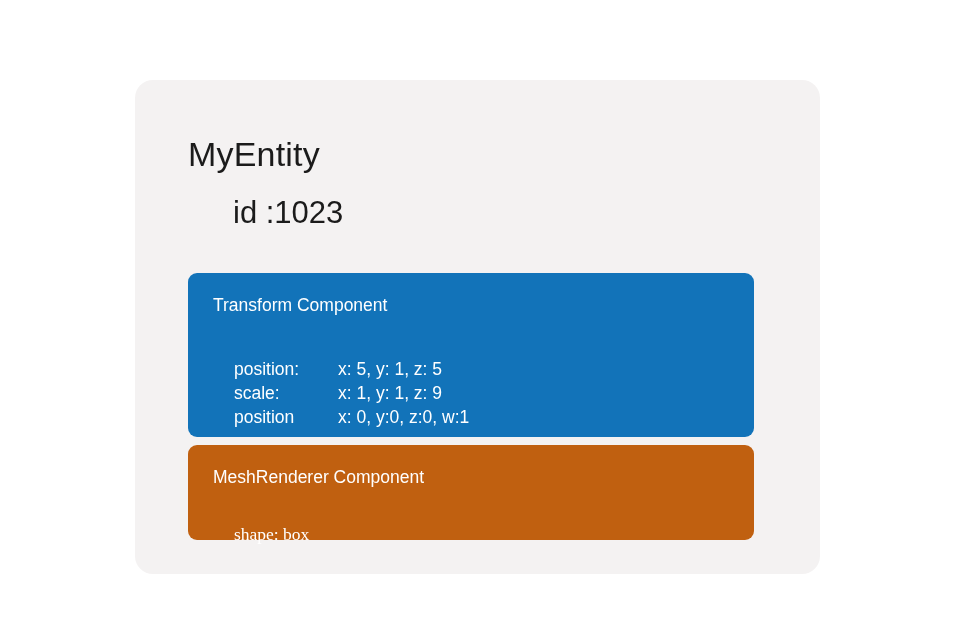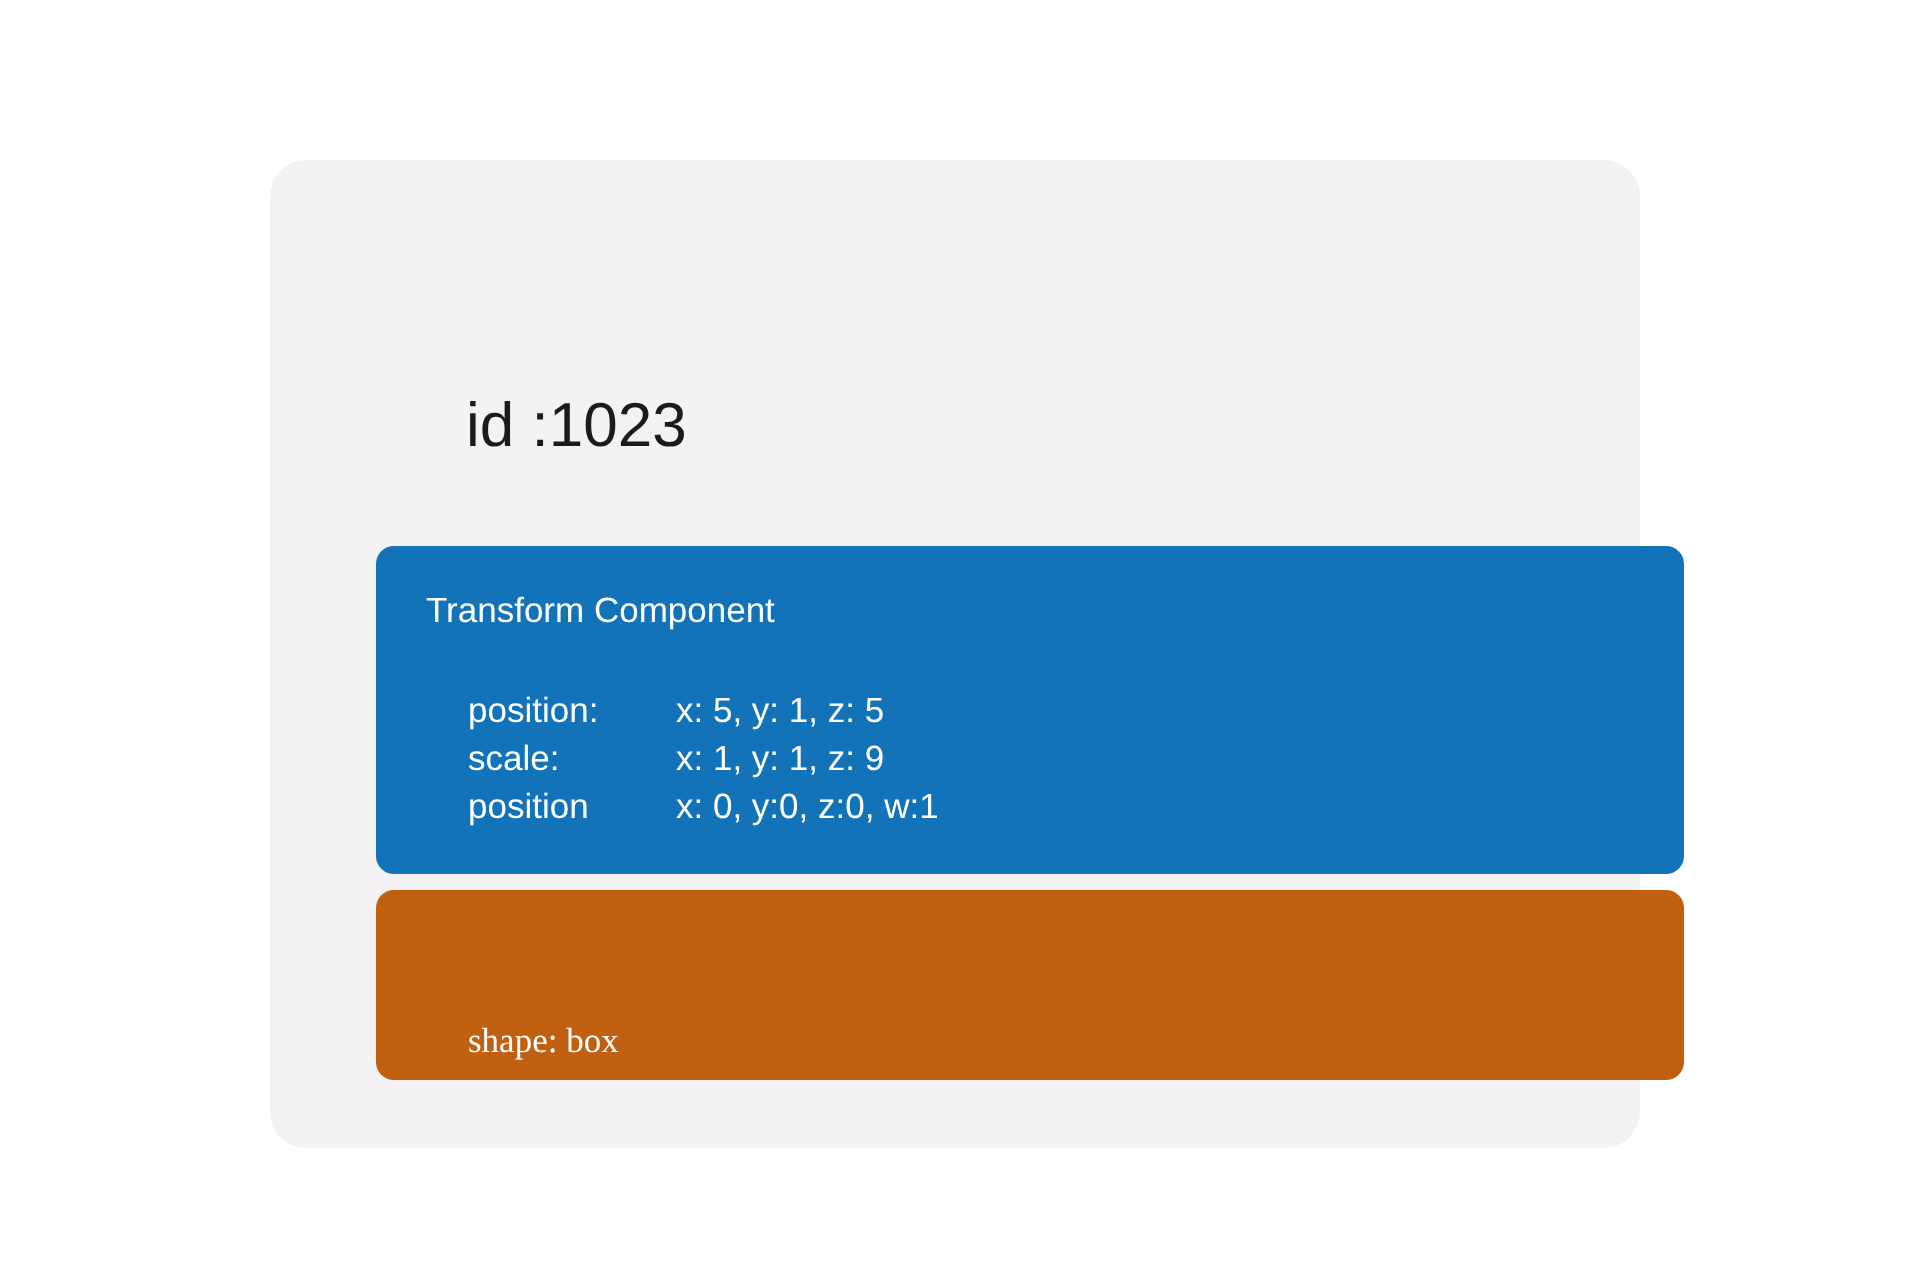--- a/index.html
+++ b/index.html
@@ -39,21 +39,21 @@
     left: 98px;
     top: 115px;
     font-size: 31px;
     font-weight: 400;
     color: #1b1b1b;
     white-space: pre;
   }
   .component {
     position: absolute;
     left: 53px;
-    width: 654px;
+    width: 566px;
     border-radius: 9px;
     color: #ffffff;
     box-sizing: border-box;
   }
   .component.transform {
     top: 193px;
     height: 164px;
     background: #1273b9; 
   }
   .component.mesh {
@@ -66,20 +66,21 @@
     left: 25px;
     top: 22px;
     font-size: 17.5px;
     white-space: pre;
   }
   .props {
     position: absolute;
     left: 46px;
     font-size: 17.5px;
     line-height: 24px;
+    margin-top: 14px;
   }
   .transform .props { top: 70px; }
   .mesh .props { top: 63px; font-family: Liberation Serif, serif; }
   .prop-row {
     display: flex;
   }
   .prop-label {
     width: 104px;
     flex: 0 0 104px;
     white-space: pre;
@@ -87,20 +88,21 @@
   .prop-value {
     white-space: pre;
     text-align: right;
   }
 </style>
 </head>
 <body>
 
 <div class="entity-card">
 
+  <div class="entity-title">MyEntity</div>
 
   <div class="entity-id">id :1023</div>
 
   <div class="component transform" style="background-color: rgb(18, 115, 185);">
     <div class="component-title">Transform Component</div>
     <div class="props">
       <div class="prop-row">
         <span class="prop-label">position:</span>
         <span class="prop-value">x: 5, y: 1, z: 5</span>
       </div>
@@ -109,20 +111,21 @@
         <span class="prop-value">x: 1, y: 1, z: 9</span>
       </div>
       <div class="prop-row">
         <span class="prop-label">position</span>
         <span class="prop-value">x: 0, y:0, z:0, w:1</span>
       </div>
     </div>
   </div>
 
   <div class="component mesh" style="background-color: rgb(192, 96, 16);">
+    <div class="component-title">MeshRenderer Component</div>
     <div class="props">
       <div class="prop-row">
         <span class="prop-value">shape: box</span>
       </div>
     </div>
   </div>
 
 </div>
 
 </body></html>

